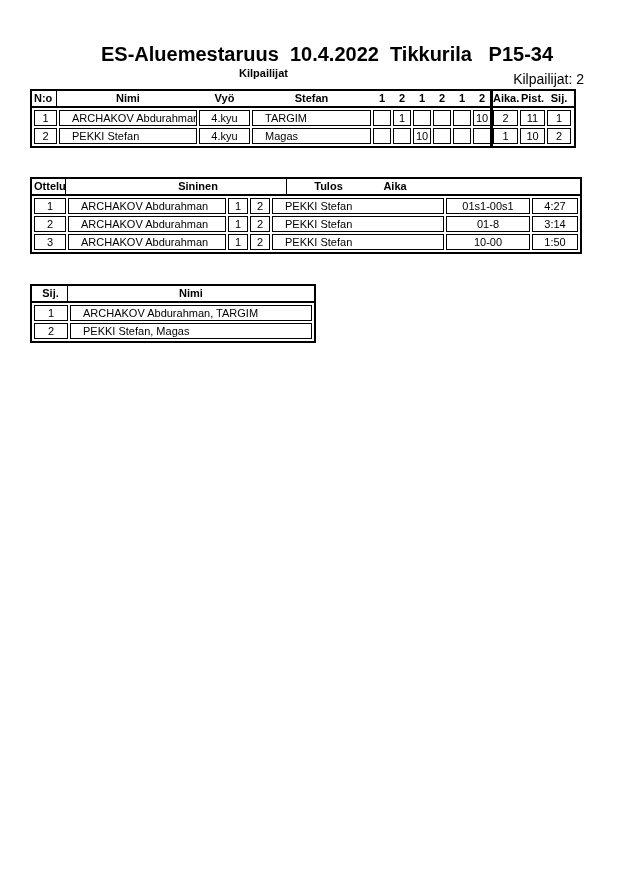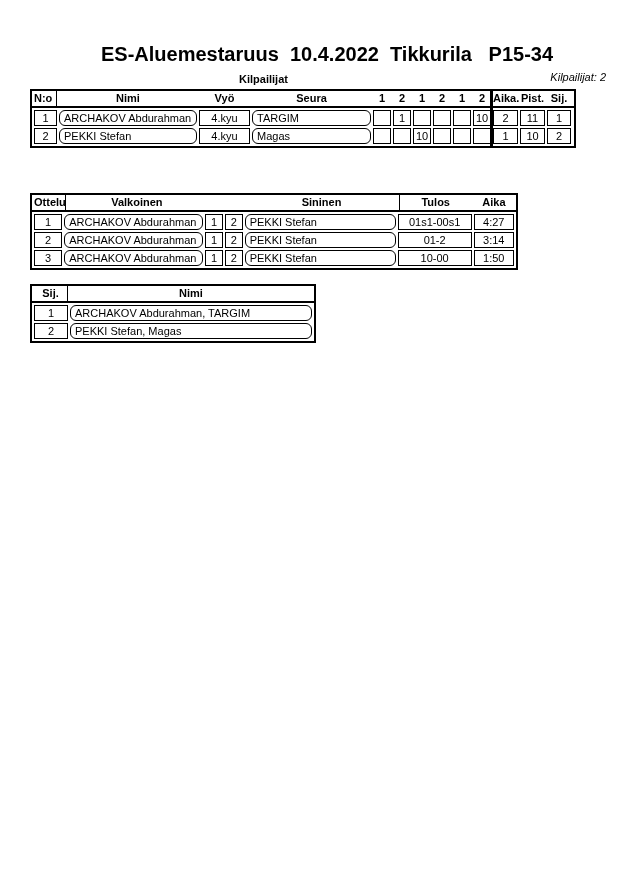--- a/index.html
+++ b/index.html
@@ -1,40 +1,40 @@
 <!DOCTYPE html>
 <html><head>
 <meta charset="utf-8">
 <style>
   html,body{margin:0;padding:0;background:#ffffff;}
   .page{position:relative;width:630px;height:891px;background:#ffffff;color:#000;
         font-family:"Liberation Sans",sans-serif;overflow:hidden;}
   .title{position:absolute;top:43px;left:12px;width:630px;text-align:center;
          font-weight:bold;font-size:20px;white-space:pre;letter-spacing:0;}
-  .sec-head{position:absolute;font-weight:bold;font-size:11px;text-align:center;margin-top:6px;}
-  .count{position:absolute;top:71px;right:24px;font-size:11px;font-style:italic;}
+  .sec-head{position:absolute;font-weight:bold;font-size:11px;text-align:center;}
+  .count{position:absolute;top:71px;right:46px;font-size:14px;}
 
   .tbl{position:absolute;box-sizing:border-box;background:#fff;border:2px solid #000;
        font-size:11px;padding-bottom:2px;}
   .hrow{display:flex;align-items:center;border-bottom:2px solid #000;padding:0 2px;
         height:15px;font-weight:bold;}
   .hc{box-sizing:border-box;height:15px;line-height:15px;text-align:center;margin-right:2px;}
   .hc:last-child{margin-right:0;}
   .drow{display:flex;margin-top:2px;padding:0 2px;}
   .dc{box-sizing:border-box;border:1px solid #000;height:16px;line-height:14px;
       text-align:center;margin-right:2px;overflow:hidden;white-space:nowrap;}
   .dc:last-child{margin-right:0;}
-  .tl{text-align:left;padding-left:4px;border-radius:6px;}
+  .tl{text-align:left;padding-left:12px;}
   .hl{text-align:left;}
   .bR{border-right:1px solid #000;}
   .bL{border-left:1px solid #000;}
   .vsep{position:absolute;top:0;bottom:0;width:3px;background:#000;}
 
   #t1{top:89px;left:30px;width:546px;}
-  #t2{top:193px;left:30px;width:488px;}
+  #t2{top:177px;left:30px;width:552px;}
   #t3{top:284px;left:30px;width:286px;}
   #khead{top:67px;left:30px;width:467px;}
   #ohead{top:160px;left:30px;width:552px;}
   #rhead{top:263px;left:30px;width:286px;}
 
   
   .w-no{width:23px}.w-name{width:138px}.w-belt{width:51px}.w-club{width:119px}
   .w-r{width:18px}.w-wins{width:25px}.w-pts{width:25px}.w-sij{width:24px}
   
   .w-match{width:32px}.w-white{width:158px}.w-n{width:20px}.w-blue{width:172px}
@@ -51,21 +51,21 @@
 
   <div class="sec-head" id="khead">Kilpailijat</div>
   <div class="count">Kilpailijat: 2</div>
 
   <div class="tbl" id="t1">
     <div class="vsep" style="left:458px;"></div>
     <div class="hrow">
       <div class="hc w-no hl bR">N:o</div>
       <div class="hc w-name">Nimi</div>
       <div class="hc w-belt">Vyö</div>
-      <div class="hc w-club">Seura</div>
+      <div class="hc w-club">Stefan</div>
       <div class="hc w-r">1</div>
       <div class="hc w-r">2</div>
       <div class="hc w-r">1</div>
       <div class="hc w-r">2</div>
       <div class="hc w-r">1</div>
       <div class="hc w-r">2</div>
       <div class="hc w-wins">Aika.</div>
       <div class="hc w-pts">Pist.</div>
       <div class="hc w-sij">Sij.</div>
     </div>
@@ -98,21 +98,20 @@
       <div class="dc w-wins">1</div>
       <div class="dc w-pts">10</div>
       <div class="dc w-sij">2</div>
     </div>
   </div>
 
 
   <div class="tbl" id="t2">
     <div class="hrow">
       <div class="hc w-match hl bR">Ottelu</div>
-      <div class="hc w-white">Valkoinen</div>
       <div class="hc w-n"></div>
       <div class="hc w-n"></div>
       <div class="hc w-blue">Sininen</div>
       <div class="hc w-res bL">Tulos</div>
       <div class="hc w-aika">Aika</div>
     </div>
     <div class="drow">
       <div class="dc w-match">1</div>
       <div class="dc w-white tl">ARCHAKOV Abdurahman</div>
       <div class="dc w-n">1</div>
@@ -120,21 +119,21 @@
       <div class="dc w-blue tl">PEKKI Stefan</div>
       <div class="dc w-res">01s1-00s1</div>
       <div class="dc w-aika">4:27</div>
     </div>
     <div class="drow">
       <div class="dc w-match">2</div>
       <div class="dc w-white tl">ARCHAKOV Abdurahman</div>
       <div class="dc w-n">1</div>
       <div class="dc w-n">2</div>
       <div class="dc w-blue tl">PEKKI Stefan</div>
-      <div class="dc w-res">01-2</div>
+      <div class="dc w-res">01-8</div>
       <div class="dc w-aika">3:14</div>
     </div>
     <div class="drow">
       <div class="dc w-match">3</div>
       <div class="dc w-white tl">ARCHAKOV Abdurahman</div>
       <div class="dc w-n">1</div>
       <div class="dc w-n">2</div>
       <div class="dc w-blue tl">PEKKI Stefan</div>
       <div class="dc w-res">10-00</div>
       <div class="dc w-aika">1:50</div>

